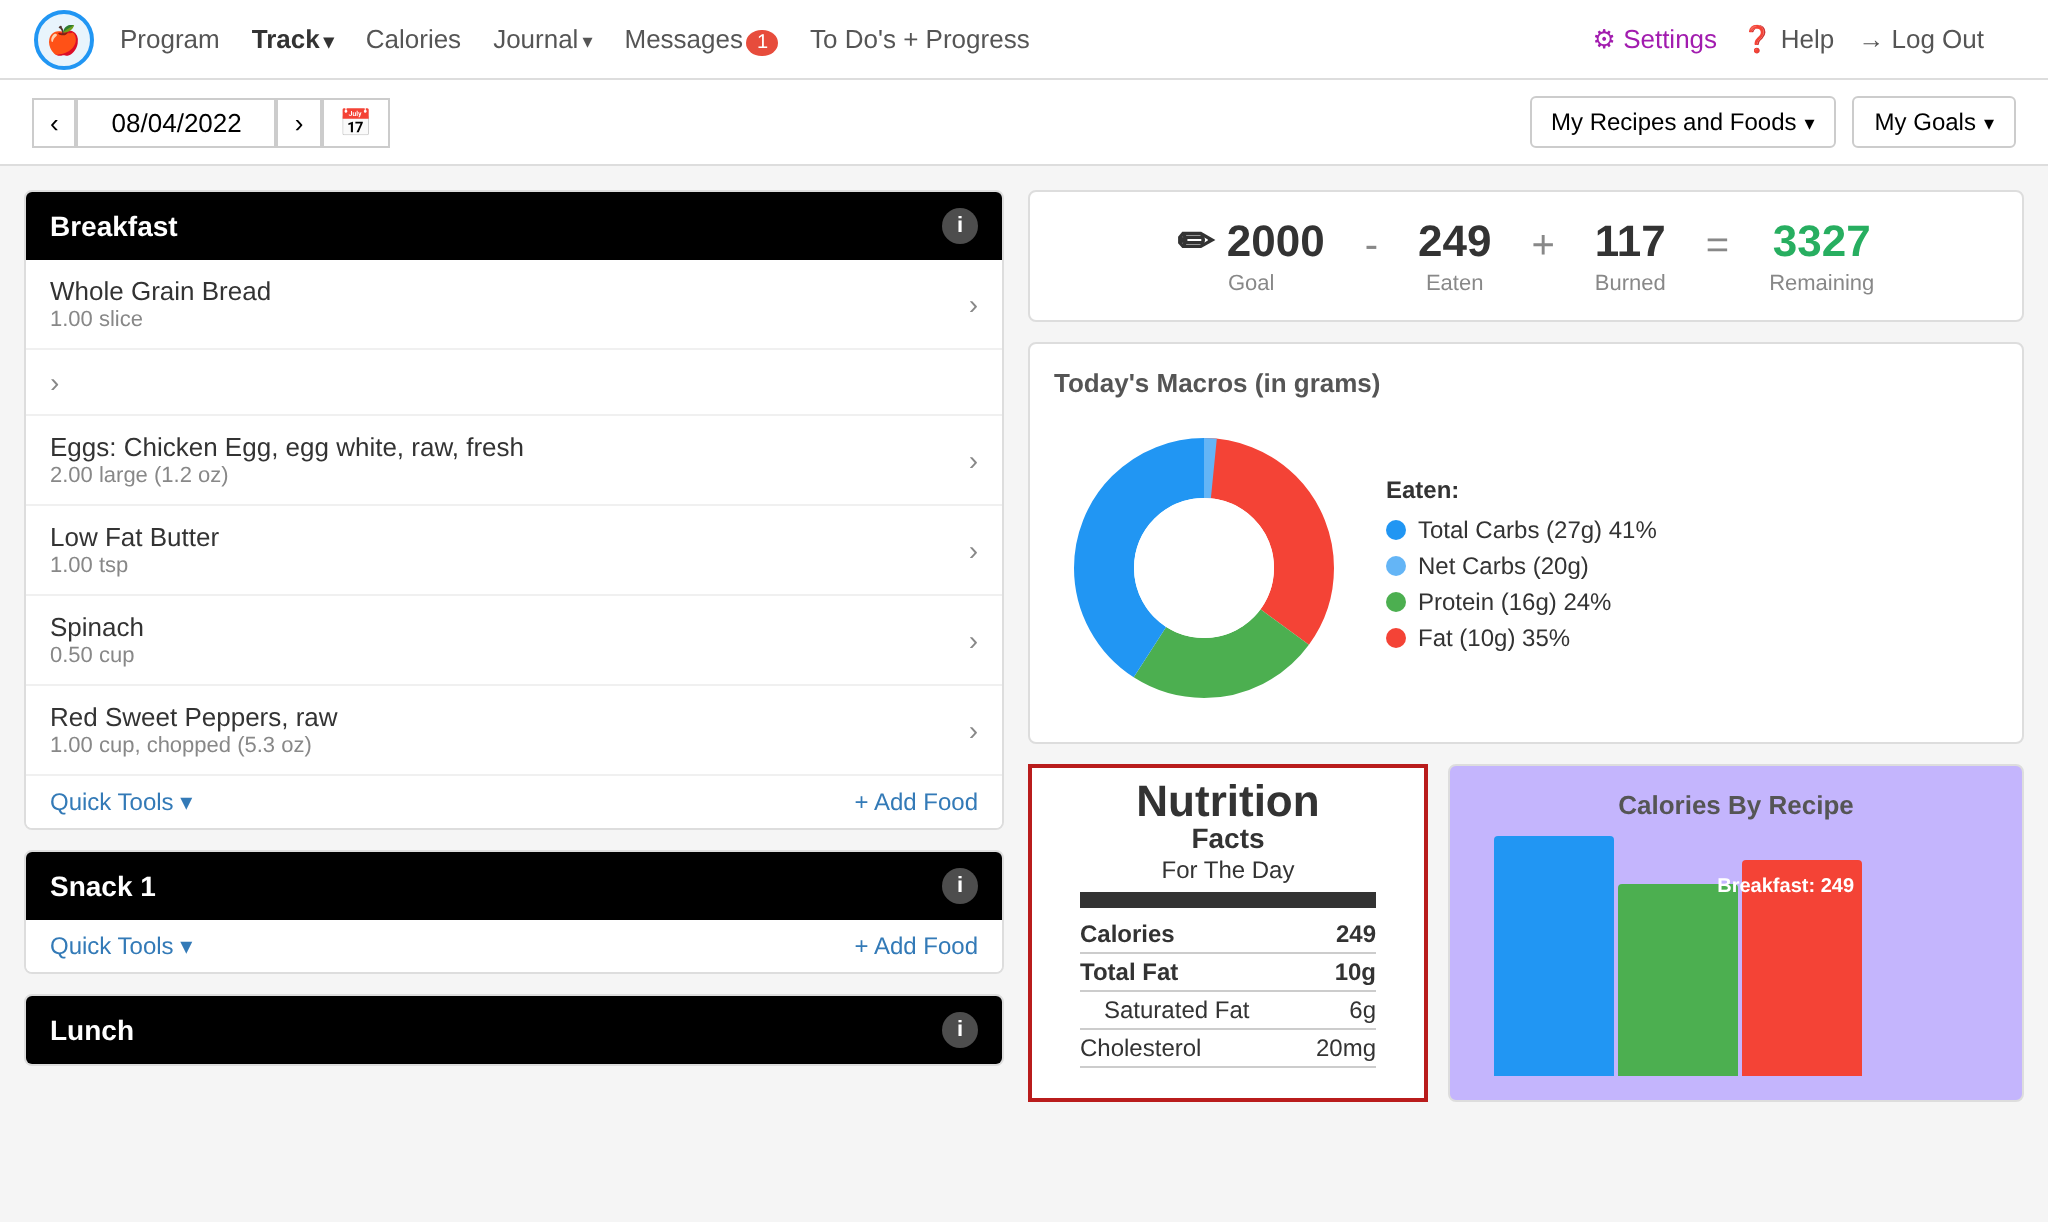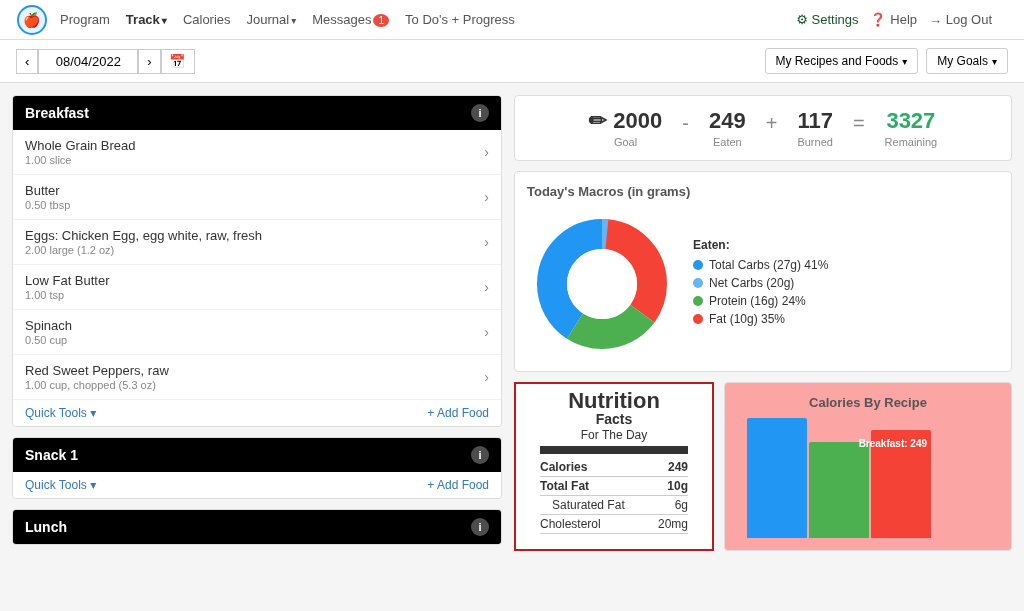--- a/index.html
+++ b/index.html
@@ -7,21 +7,21 @@
 
     
     .nav { background: #fff; border-bottom: 1px solid #ddd; display: flex; align-items: center; padding: 0 16px; height: 40px; }
     .nav-logo { width: 32px; height: 32px; margin-right: 12px; }
     .nav-logo svg { width: 32px; height: 32px; }
     .nav-item { color: #555; text-decoration: none; margin-right: 16px; font-size: 13px; cursor: pointer; padding: 4px 0; }
     .nav-item.active { font-weight: bold; color: #333; }
     .nav-item .dropdown-arrow { font-size: 10px; margin-left: 2px; }
     .nav-badge { background: #e74c3c; color: #fff; border-radius: 50%; font-size: 10px; padding: 1px 5px; margin-left: 2px; }
     .nav-right { margin-left: auto; display: flex; align-items: center; }
-    .nav-settings { color: #14532d; margin-right: 12px; cursor: pointer; }
+    .nav-settings { color: #a21caf; margin-right: 12px; cursor: pointer; }
     .nav-help { color: #555; margin-right: 12px; cursor: pointer; }
     .nav-logout { color: #555; cursor: pointer; font-size: 13px; }
 
     
     .date-bar { background: #fff; border-bottom: 1px solid #ddd; padding: 8px 16px; display: flex; align-items: center; }
     .date-btn { border: 1px solid #ccc; background: #fff; padding: 4px 8px; cursor: pointer; font-size: 13px; }
     .date-input { border: 1px solid #ccc; padding: 4px 8px; font-size: 13px; width: 100px; text-align: center; }
     .date-cal { border: 1px solid #ccc; background: #fff; padding: 4px 8px; cursor: pointer; }
     .date-right { margin-left: auto; display: flex; gap: 8px; }
     .btn-outline { border: 1px solid #ccc; background: #fff; padding: 5px 10px; cursor: pointer; font-size: 12px; border-radius: 3px; }
@@ -72,21 +72,21 @@
     .nutrition-card { background: #fff; border: 2px solid #b91c1c; width: 200px; flex-shrink: 0; padding: 6px 24px; font-family: Arial, sans-serif; text-align: center; }
     .nf-title { font-size: 22px; font-weight: 900; line-height: 1; }
     .nf-subtitle { font-size: 14px; font-weight: 900; line-height: 1; }
     .nf-for-day { font-size: 12px; margin-top: 2px; color: #333; }
     .nf-thick-bar { height: 8px; background: #333; margin: 4px 0; }
     .nf-row { display: flex; justify-content: space-between; padding: 2px 0; border-bottom: 1px solid #ccc; font-size: 12px; }
     .nf-row.bold-row { font-weight: bold; }
     .nf-row.indent { padding-left: 12px; }
 
     
-    .calories-recipe-card { background: #fca5a5; border: 1px solid #ddd; border-radius: 4px; flex: 1; padding: 12px; }
+    .calories-recipe-card { background: #c4b5fd; border: 1px solid #ddd; border-radius: 4px; flex: 1; padding: 12px; }
     .cbr-title { font-size: 13px; font-weight: bold; color: #555; margin-bottom: 8px; text-align: center; }
     .cbr-chart { display: flex; align-items: flex-end; height: 120px; gap: 2px; padding: 0 10px; }
     .cbr-bar { width: 60px; position: relative; cursor: pointer; }
     .cbr-bar-fill { width: 100%; border-radius: 2px 2px 0 0; }
     .cbr-label { position: absolute; right: 4px; top: 8px; font-size: 10px; color: #fff; font-weight: bold; white-space: nowrap; }
   </style>
 </head>
 <body>
 
 <nav class="nav">
@@ -141,24 +141,20 @@
       </div>
       <div id="breakfast-items">
           <div class="meal-item">
     <div class="meal-item-info">
       <div class="meal-item-name">Whole Grain Bread</div>
       <div class="meal-item-qty">1.00 slice</div>
     </div>
     <span class="meal-item-arrow">›</span>
   </div>
           <div class="meal-item">
-    <div class="meal-item-info">
-      <div class="meal-item-name">Butter</div>
-      <div class="meal-item-qty">0.50 tbsp</div>
-    </div>
     <span class="meal-item-arrow">›</span>
   </div>
           <div class="meal-item">
     <div class="meal-item-info">
       <div class="meal-item-name">Eggs: Chicken Egg, egg white, raw, fresh</div>
       <div class="meal-item-qty">2.00 large (1.2 oz)</div>
     </div>
     <span class="meal-item-arrow">›</span>
   </div>
           <div class="meal-item">

